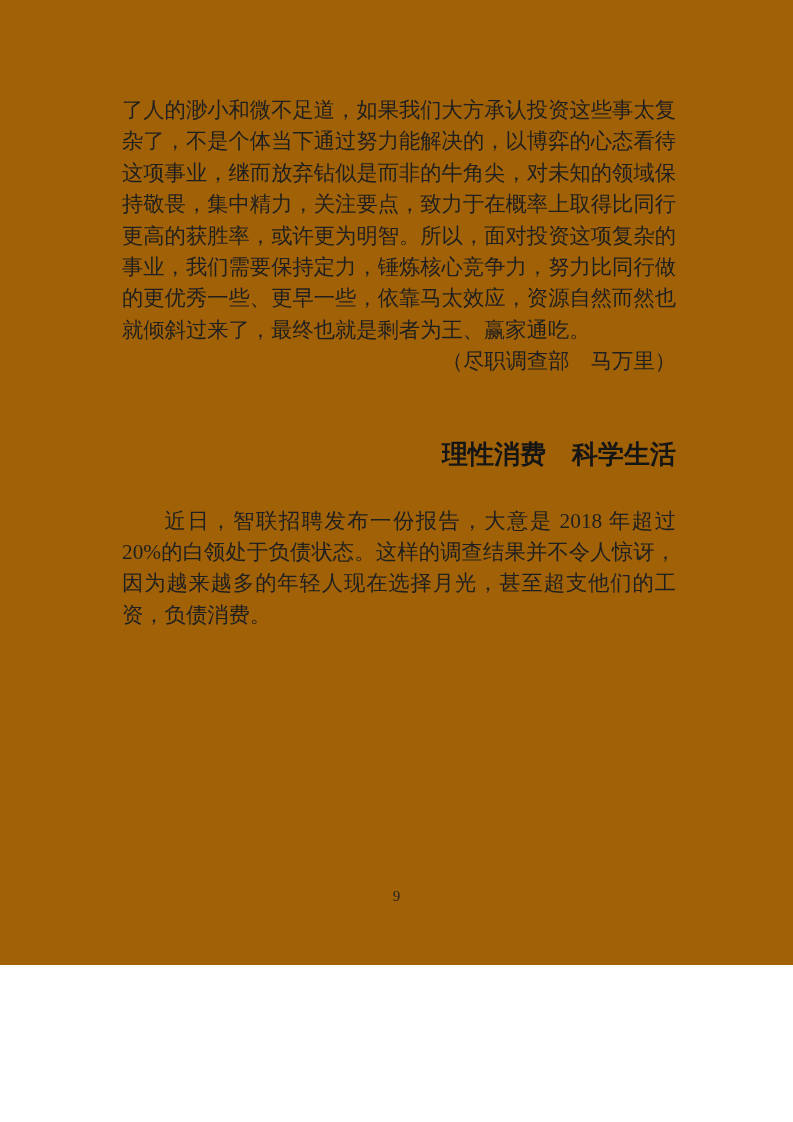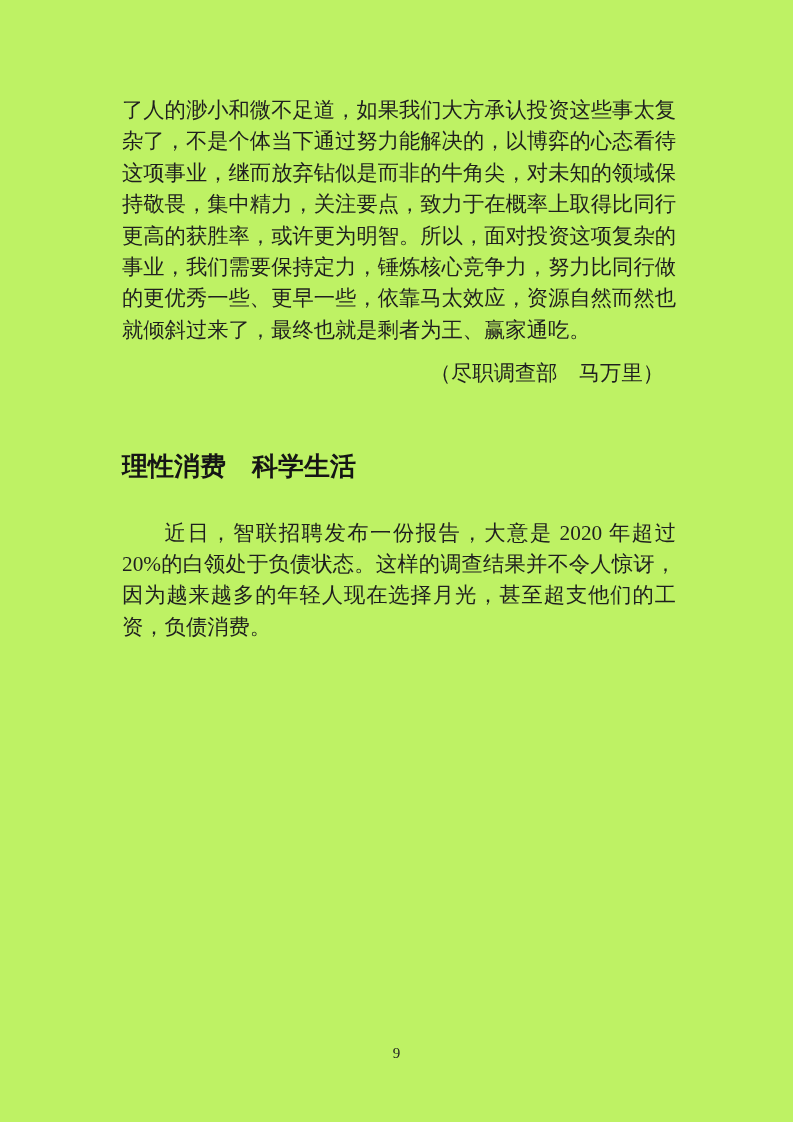--- a/index.html
+++ b/index.html
@@ -3,22 +3,22 @@
 <meta charset="utf-8">
 <style>
   html, body {
     margin: 0;
     padding: 0;
     background: #ffffff;
   }
   .page {
     position: relative;
     width: 793px;
-    height: 1122px;
-    background: #bef264;
+    height: 965px;
+    background: #a16207;
     overflow: hidden;
     font-family: "Liberation Serif", "DejaVu Serif", serif;
     color: #1f1f1f;
   }
   .text-block {
     position: absolute;
     left: 122px;
     top: 95px;
     width: 554px;
     font-size: 21.3px;
@@ -27,27 +27,27 @@
     text-justify: inter-ideograph;
   }
   .para {
     margin: 0;
     text-indent: 2em;
   }
   .para.no-indent {
     text-indent: 0;
   }
   .attribution {
-    margin: 12px;
+    margin: 0;
     text-align: right;
     text-indent: 0;
   }
   .article-title {
     margin: 60px 0 36px 0;
-    text-align: left;
+    text-align: right;
     font-family: "Liberation Sans", "DejaVu Sans", sans-serif;
     font-weight: bold;
     font-size: 26px;
     line-height: 32px;
     color: #151515;
     text-indent: 0;
   }
   .page-number {
     position: absolute;
     bottom: 60px;
@@ -60,16 +60,16 @@
   }
 </style>
 </head>
 <body>
 
 <div class="page">
   <div class="text-block">
     <p class="para no-indent">了人的渺小和微不足道，如果我们大方承认投资这些事太复杂了，不是个体当下通过努力能解决的，以博弈的心态看待这项事业，继而放弃钻似是而非的牛角尖，对未知的领域保持敬畏，集中精力，关注要点，致力于在概率上取得比同行更高的获胜率，或许更为明智。所以，面对投资这项复杂的事业，我们需要保持定力，锤炼核心竞争力，努力比同行做的更优秀一些、更早一些，依靠马太效应，资源自然而然也就倾斜过来了，最终也就是剩者为王、赢家通吃。</p>
     <p class="attribution">（尽职调查部　马万里）</p>
     <h1 class="article-title">理性消费　科学生活</h1>
-    <p class="para">近日，智联招聘发布一份报告，大意是 2020 年超过 20%的白领处于负债状态。这样的调查结果并不令人惊讶，因为越来越多的年轻人现在选择月光，甚至超支他们的工资，负债消费。</p>
+    <p class="para">近日，智联招聘发布一份报告，大意是 2018 年超过 20%的白领处于负债状态。这样的调查结果并不令人惊讶，因为越来越多的年轻人现在选择月光，甚至超支他们的工资，负债消费。</p>
   </div>
   <div class="page-number">9</div>
 </div>
 
 </body></html>

